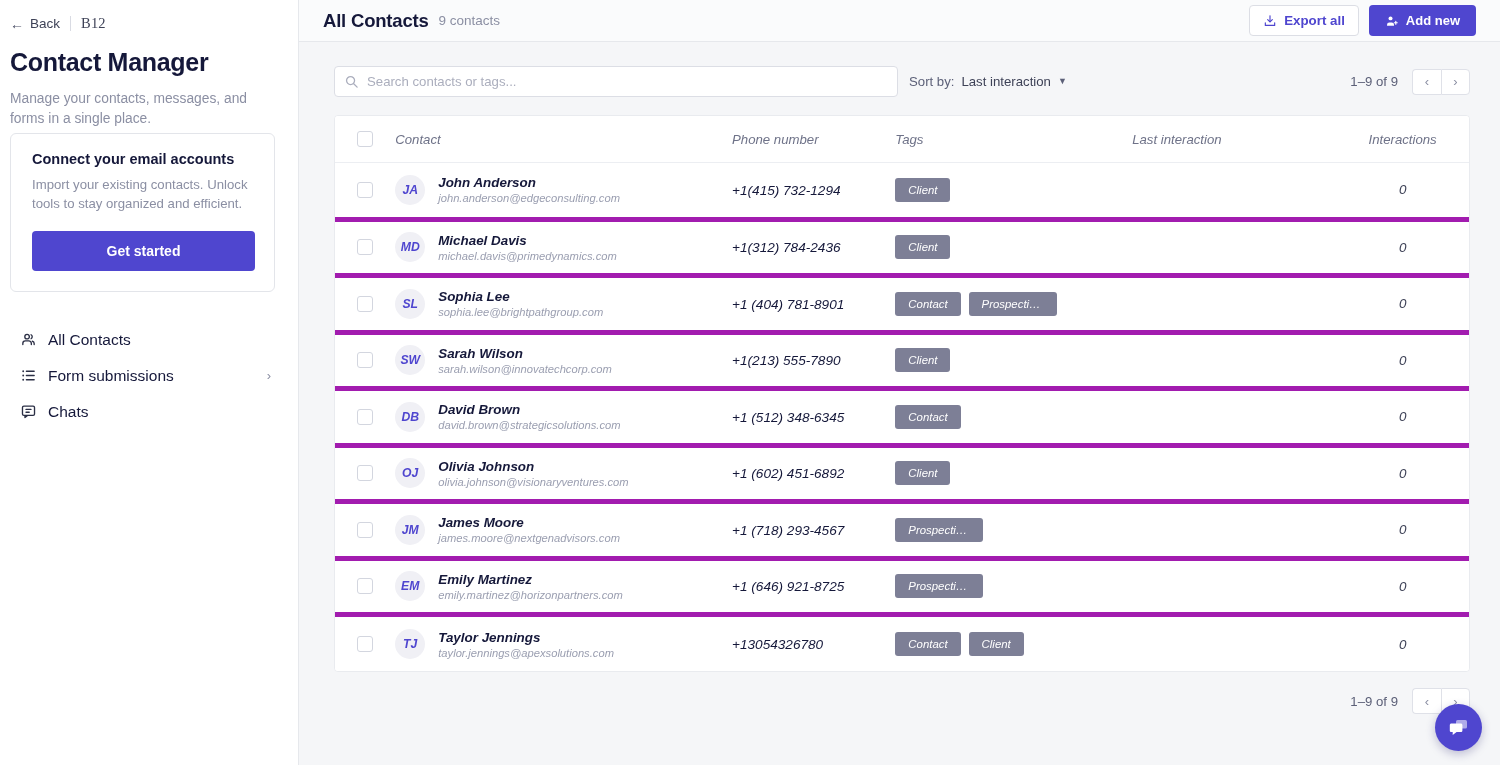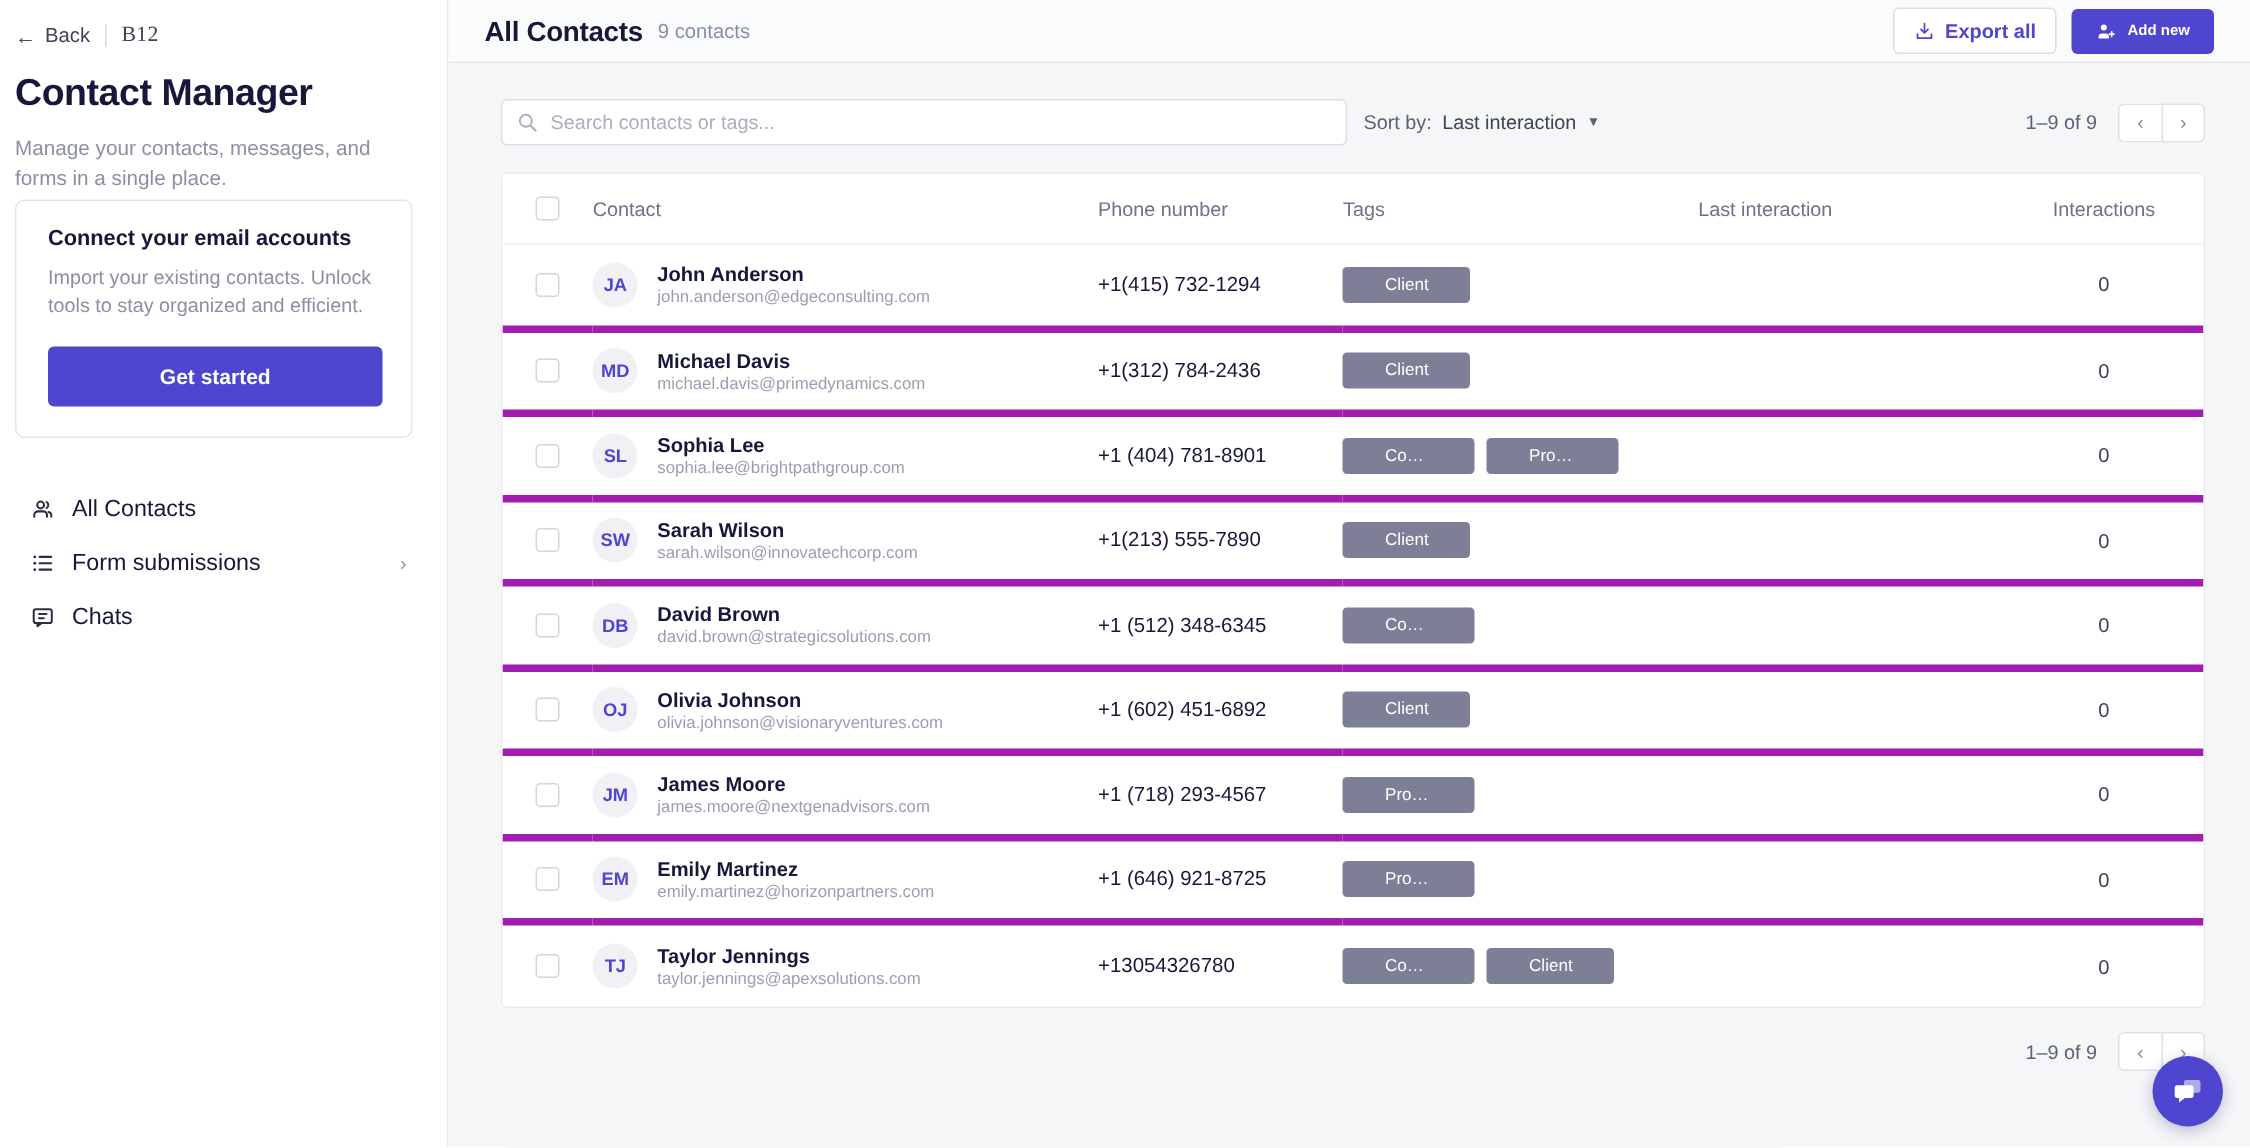--- a/index.html
+++ b/index.html
@@ -98,21 +98,21 @@
     border: 1px solid #dcdee5; border-radius: 4px;
     font-family: "Liberation Sans", sans-serif;
     font-size: 13.3px; font-weight: bold;
     padding: 7px 13px; cursor: pointer; margin-left: 28px;
   }
   .btn-solid {
     display: flex; align-items: center; gap: 7px;
     background: #4f46cf; color: #fff;
     border: none; border-radius: 4px;
     font-family: "Liberation Sans", sans-serif;
-    font-size: 10px; font-weight: bold;
+    font-size: 13px; font-weight: bold;
     padding: 8px 16px; cursor: pointer;
   }
   .icon-14 { width: 14px; height: 14px; display: block; flex: 0 0 14px; }
 
   .toolbar {
     display: flex; align-items: center;
     padding: 24px 30px 0 35px;
   }
   .search-wrap {
     position: relative; width: 564px;
@@ -149,20 +149,21 @@
   .pager-btn.first { border-radius: 4px 0 0 4px; border-right: none; }
   .pager-btn.last { border-radius: 0 4px 4px 0; }
 
   
   .table-card {
     margin: 18px 30px 0 35px;
     background: #fff;
     border: 1px solid #e9ebef;
     border-radius: 4px;
     overflow: hidden;
+    font-style: italic;
   }
   table { width: 100%; border-collapse: collapse; table-layout: fixed; }
   th {
     text-align: left; font-weight: normal;
     font-size: 13.2px; color: #6e7288;
     padding: 15px 0 15px 0;
     border-bottom: 1px solid #eceef2;
     background: #fff;
   }
   td {
@@ -191,21 +192,21 @@
     display: flex; align-items: center; justify-content: center;
     flex: 0 0 30px;
   }
   .c-name { font-size: 13.4px; color: #15183a; font-weight: bold; margin-bottom: 2px; }
   .c-mail { font-size: 11.2px; color: #9a9eb0; }
   .phone { font-size: 13.6px; color: #15183a; }
   .tags { display: flex; gap: 8px; align-items: center; }
   .tag {
     background: #7d7f96; color: #fff;
     font-size: 11.4px; border-radius: 3px;
-    padding: 6px 28px; white-space: nowrap;
+    padding: 6px 13px; white-space: nowrap;
     max-width: 88px; overflow: hidden; text-overflow: ellipsis;
     text-align: center; cursor: pointer;
   }
   .inter-val { font-size: 13.4px; color: #3e4257; text-align: center; }
 
   .footer-pager {
     display: flex; align-items: center; justify-content: flex-end;
     gap: 14px; padding: 16px 30px 0 0;
   }
 

